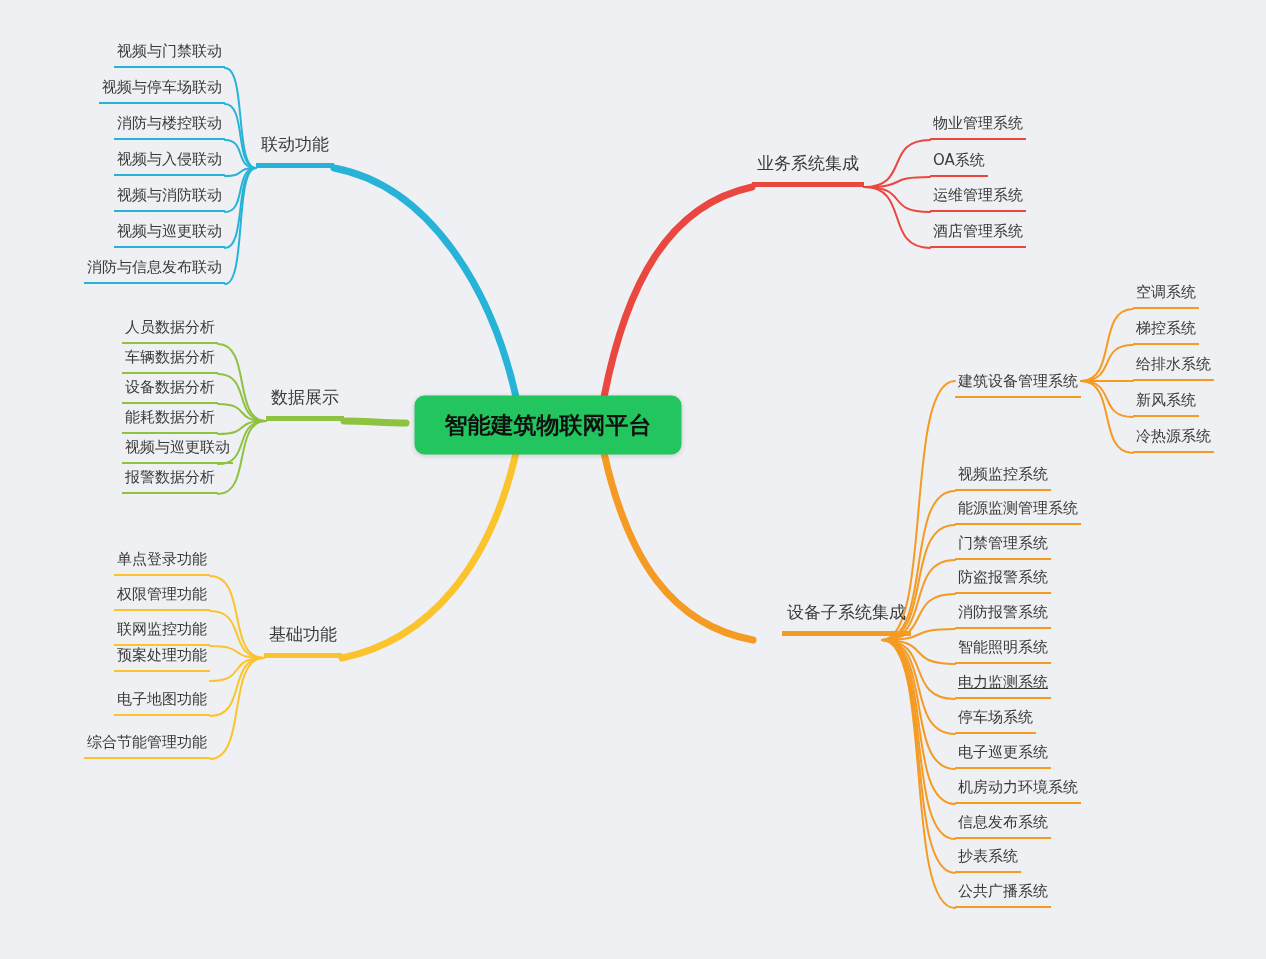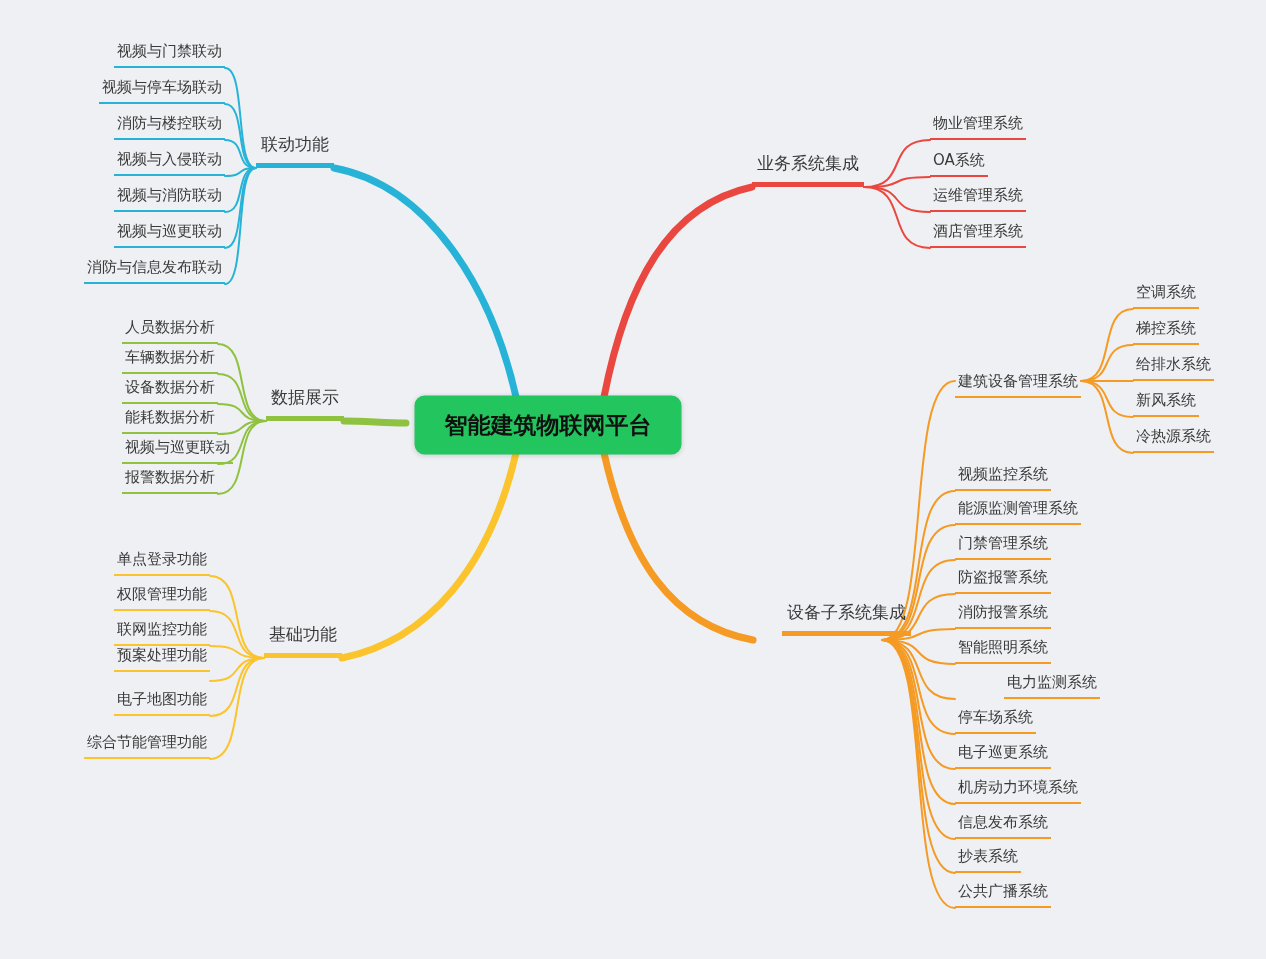--- a/index.html
+++ b/index.html
@@ -137,20 +137,20 @@
     <div class="node child-node" style="border-bottom-color: rgb(245, 154, 35); top: 319px; left: 1133px;">梯控系统</div>
     <div class="node child-node" style="border-bottom-color: rgb(245, 154, 35); top: 355px; left: 1133px;">给排水系统</div>
     <div class="node child-node" style="border-bottom-color: rgb(245, 154, 35); top: 391px; left: 1133px;">新风系统</div>
     <div class="node child-node" style="border-bottom-color: rgb(245, 154, 35); top: 427px; left: 1133px;">冷热源系统</div>
     <div class="node child-node" style="border-bottom-color: rgb(245, 154, 35); top: 465px; left: 955px;">视频监控系统</div>
     <div class="node child-node" style="border-bottom-color: rgb(245, 154, 35); top: 499px; left: 955px;">能源监测管理系统</div>
     <div class="node child-node" style="border-bottom-color: rgb(245, 154, 35); top: 534px; left: 955px;">门禁管理系统</div>
     <div class="node child-node" style="border-bottom-color: rgb(245, 154, 35); top: 568px; left: 955px;">防盗报警系统</div>
     <div class="node child-node" style="border-bottom-color: rgb(245, 154, 35); top: 603px; left: 955px;">消防报警系统</div>
     <div class="node child-node" style="border-bottom-color: rgb(245, 154, 35); top: 638px; left: 955px;">智能照明系统</div>
-    <div class="node child-node" style="border-bottom-color: rgb(245, 154, 35); top: 673px; left: 1004px;">电力监测系统</div>
+    <div class="node child-node" style="border-bottom-color: rgb(245, 154, 35); top: 673px; left: 955px; text-decoration: underline;">电力监测系统</div>
     <div class="node child-node" style="border-bottom-color: rgb(245, 154, 35); top: 708px; left: 955px;">停车场系统</div>
     <div class="node child-node" style="border-bottom-color: rgb(245, 154, 35); top: 743px; left: 955px;">电子巡更系统</div>
     <div class="node child-node" style="border-bottom-color: rgb(245, 154, 35); top: 778px; left: 955px;">机房动力环境系统</div>
     <div class="node child-node" style="border-bottom-color: rgb(245, 154, 35); top: 813px; left: 955px;">信息发布系统</div>
     <div class="node child-node" style="border-bottom-color: rgb(245, 154, 35); top: 847px; left: 955px;">抄表系统</div>
     <div class="node child-node" style="border-bottom-color: rgb(245, 154, 35); top: 882px; left: 955px;">公共广播系统</div>
   </div>
 
 </body></html>

